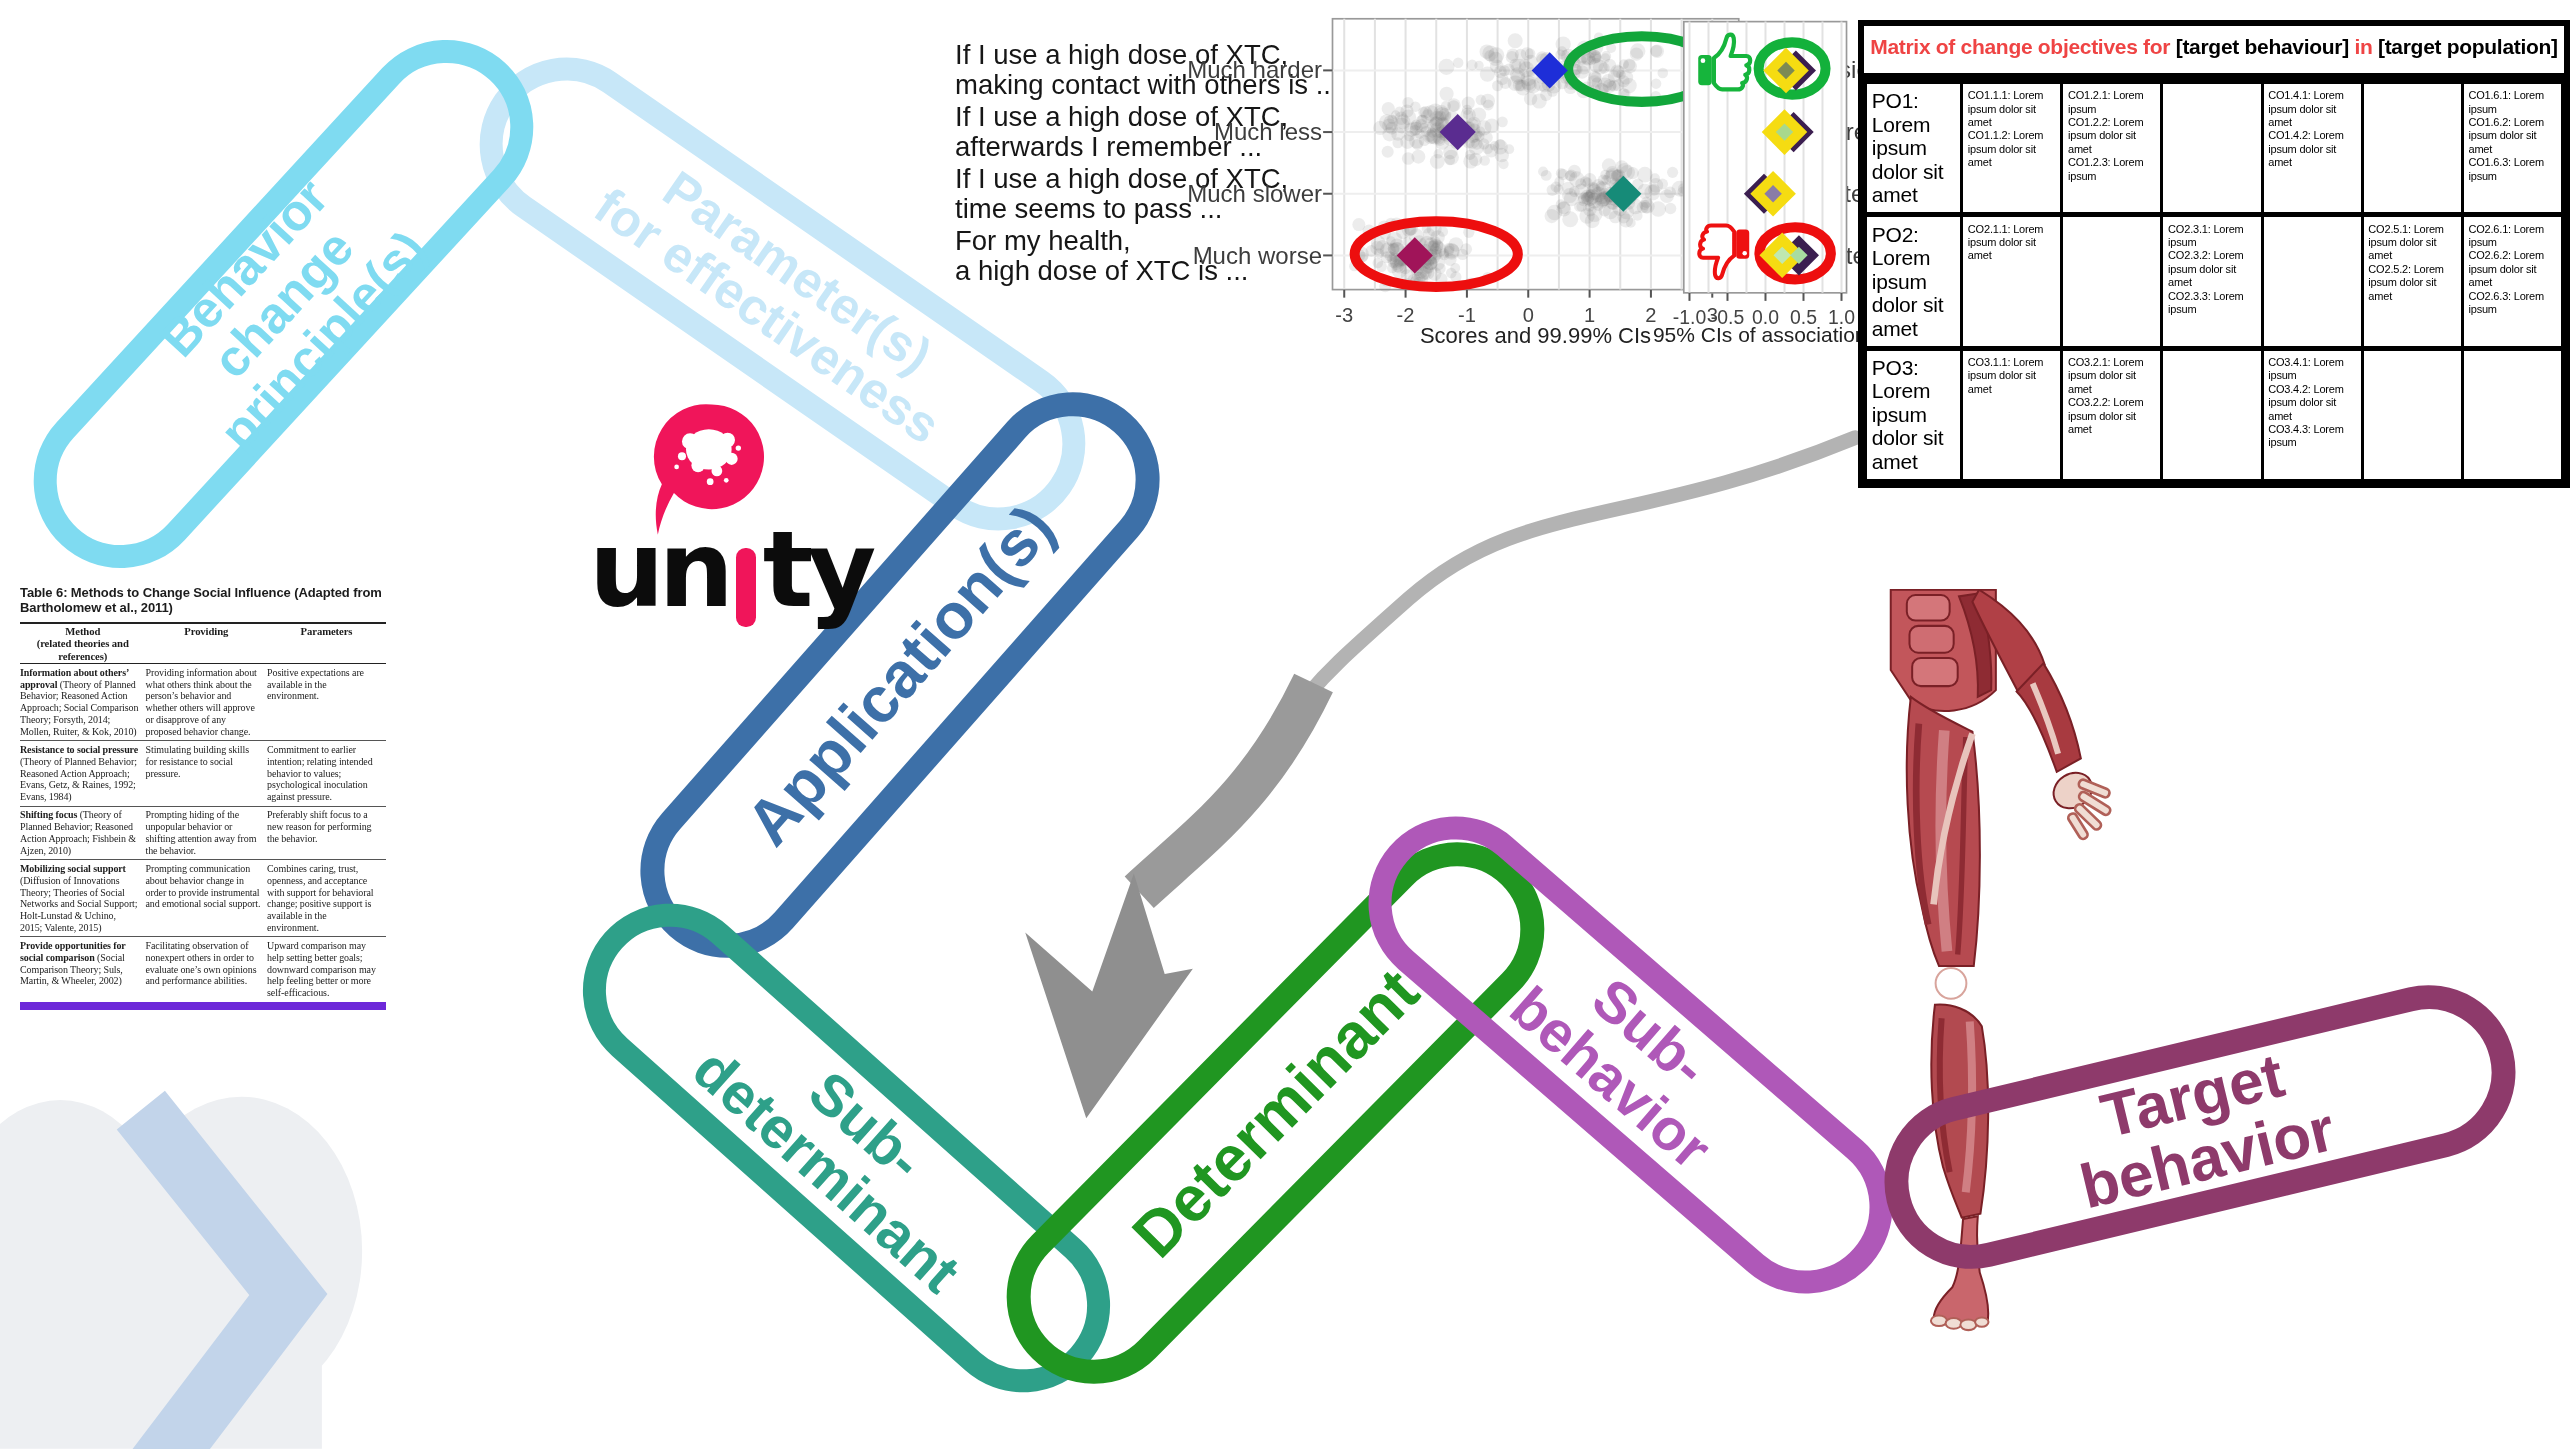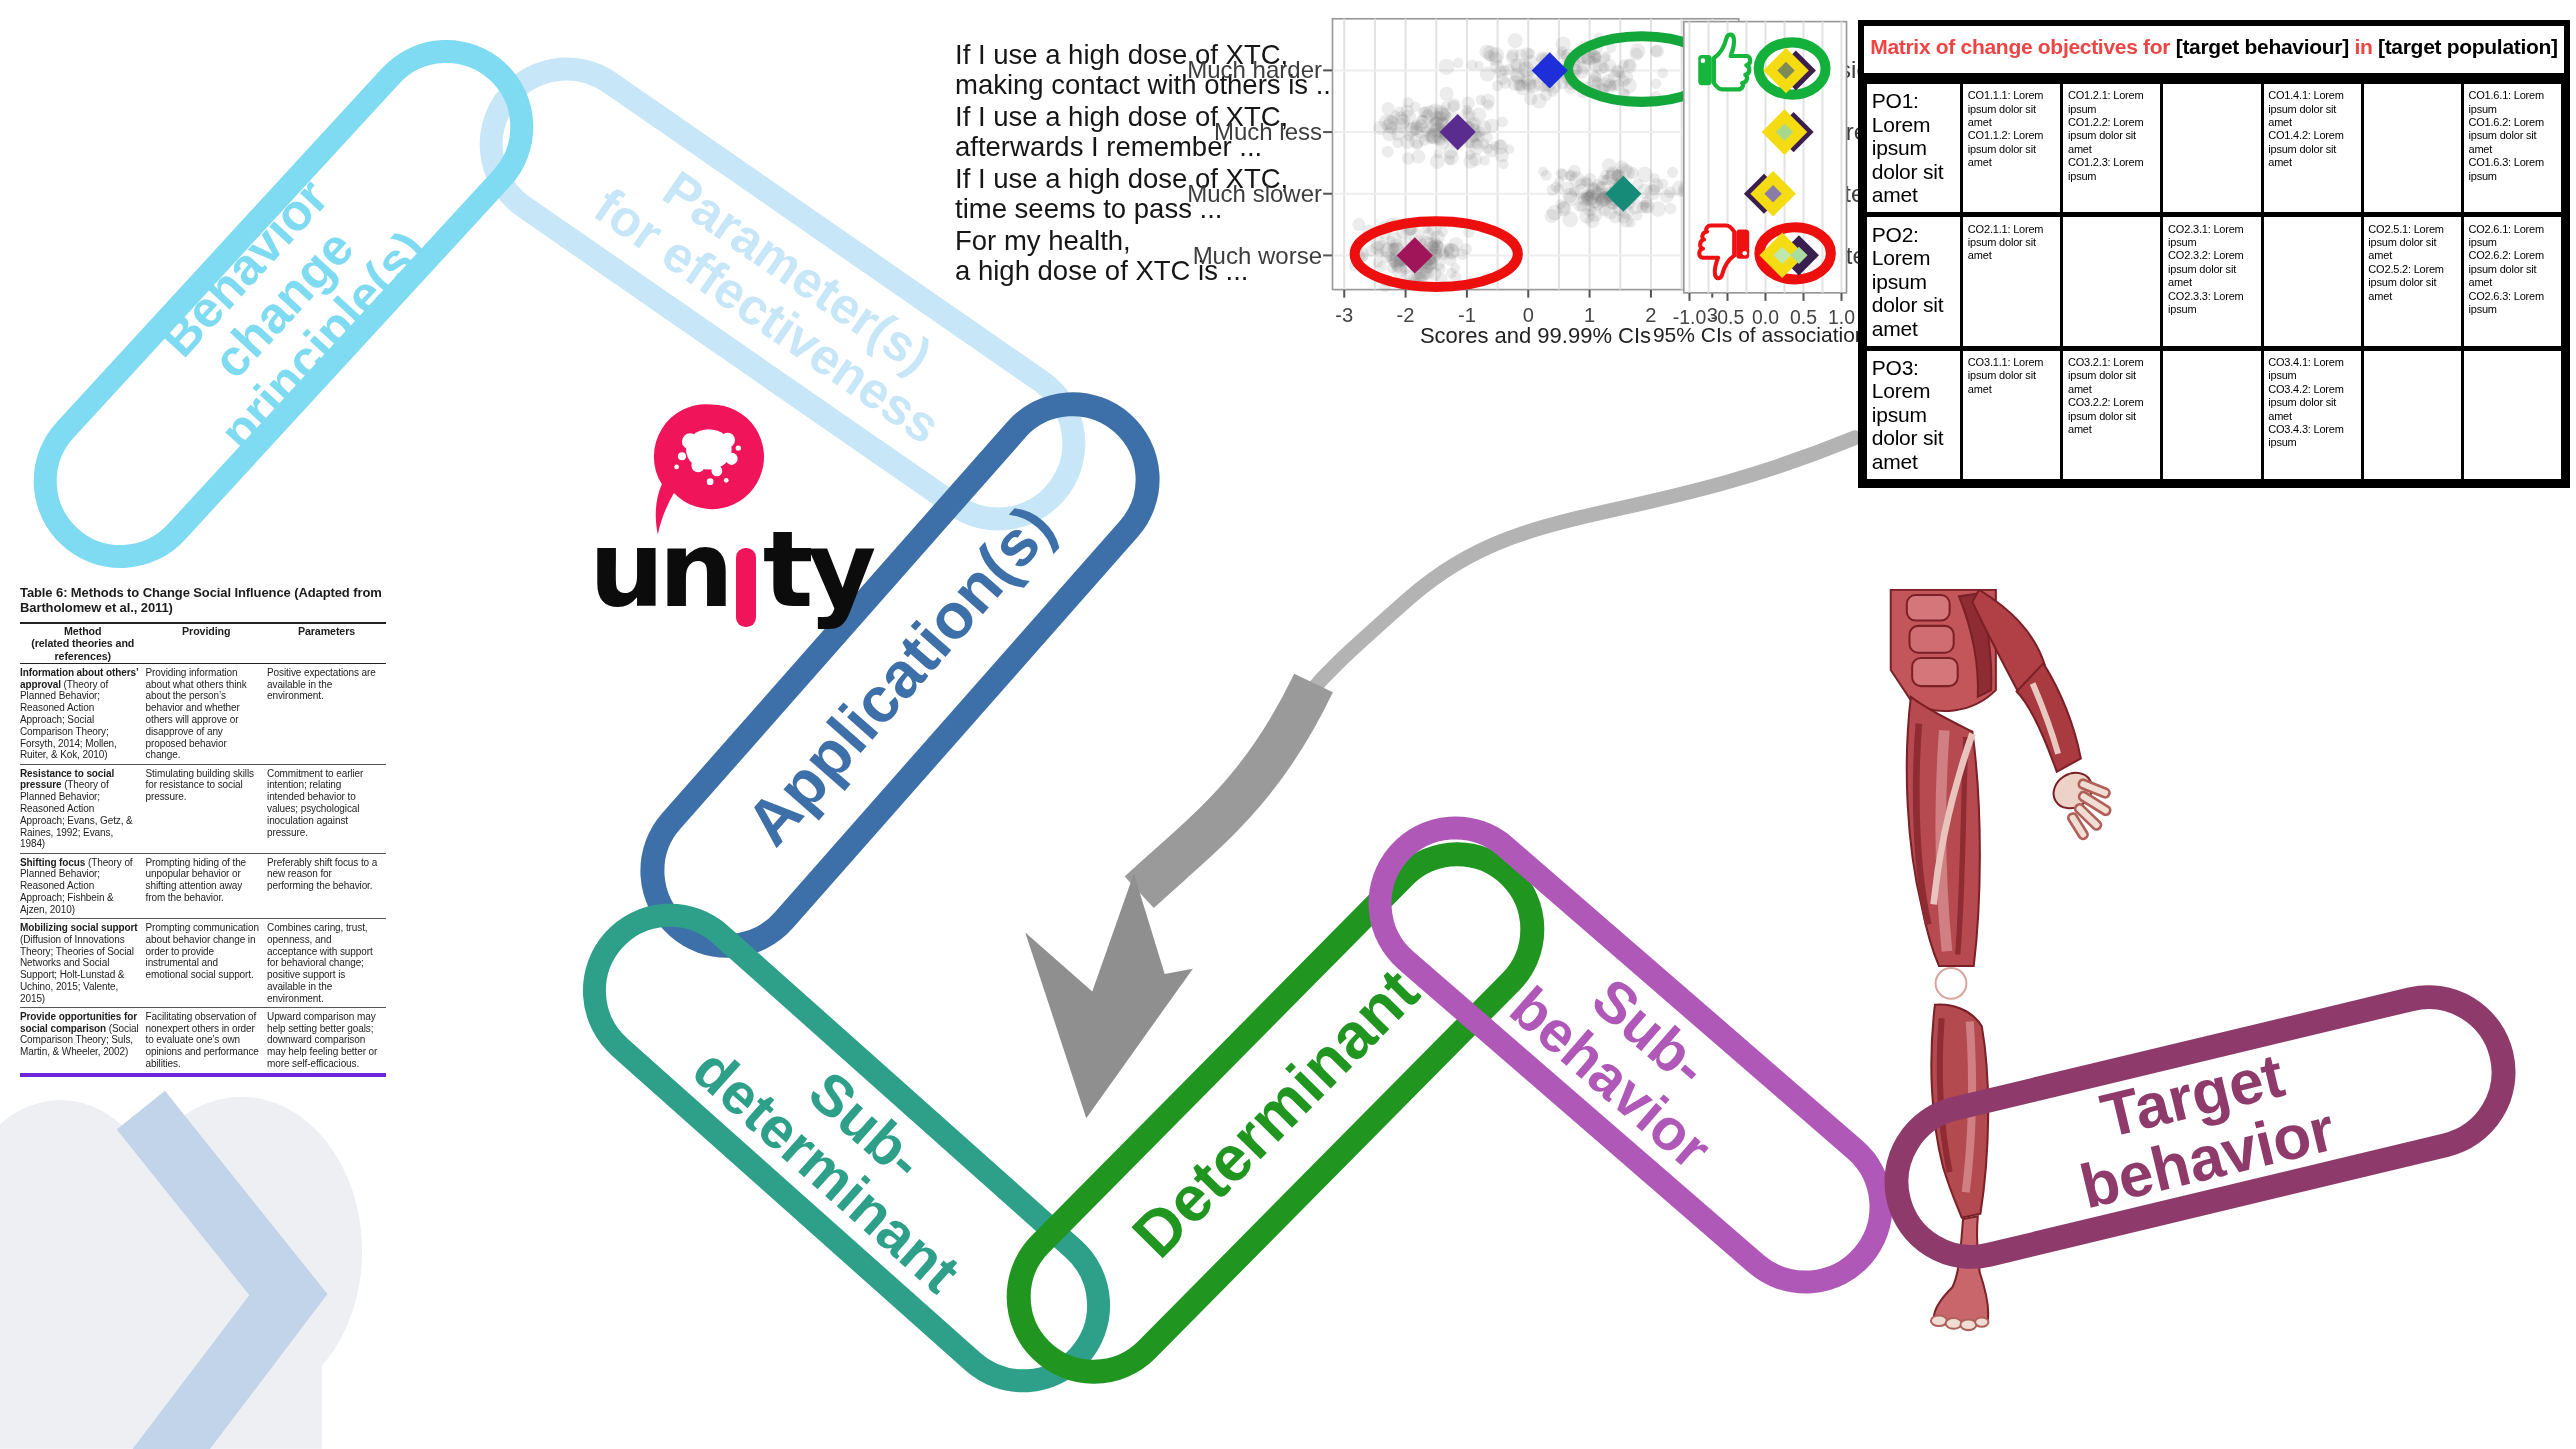--- a/index.html
+++ b/index.html
@@ -24,21 +24,21 @@
   .matrix td{border:3.4px solid #000;vertical-align:top;padding:5.4px 4.7px;white-space:pre-line;
              letter-spacing:-0.2px;overflow:hidden;}
   .matrix tr.hdr td{height:142px;font-size:18px;line-height:1.15;}
   .matrix td.rowhdr{font-size:21px;line-height:1.12;}
   .matrix td.cell{font-size:11px;line-height:1.22;margin-top:38px;}
   .matrix tr.po td{height:64px;border-top:5.4px solid #000;}
   
   .methods{position:absolute;left:20px;top:585px;width:366px;color:#1c1c1c;}
   .methods .caption{font-size:13px;font-weight:bold;margin-bottom:6.7px;letter-spacing:-0.1px;}
   .methods table{border-collapse:collapse;table-layout:fixed;width:100%;
-                 border-top:2px solid #222;border-bottom:4px solid #6d28d9;}
+                 border-top:2px solid #222;border-bottom:8px solid #6d28d9;font-family:Liberation Serif, serif;}
   .methods td,.methods th{font-size:10px;line-height:1.18;vertical-align:top;padding:2.7px 5.4px 2.7px 0;
                           letter-spacing:-0.1px;}
   .methods th{text-align:center;font-size:10.7px;line-height:1.15;border-bottom:1.7px solid #222;white-space:pre-line;padding:1.3px 2.7px;}
   .methods tr.r td{border-top:1px solid #555;}
   .methods .mb{font-weight:bold;}
   
   .logo-text{position:absolute;left:589px;top:508px;font-family:"DejaVu Sans",sans-serif;
              font-weight:bold;font-size:106px;color:#0c0c0c;letter-spacing:-6px;display:flex;align-items:flex-end;}
   .logo-text .istem{display:inline-block;width:20px;height:79px;background:#f0155a;
                     border-radius:9.4px;margin:0 6.7px 4px 8px;}

